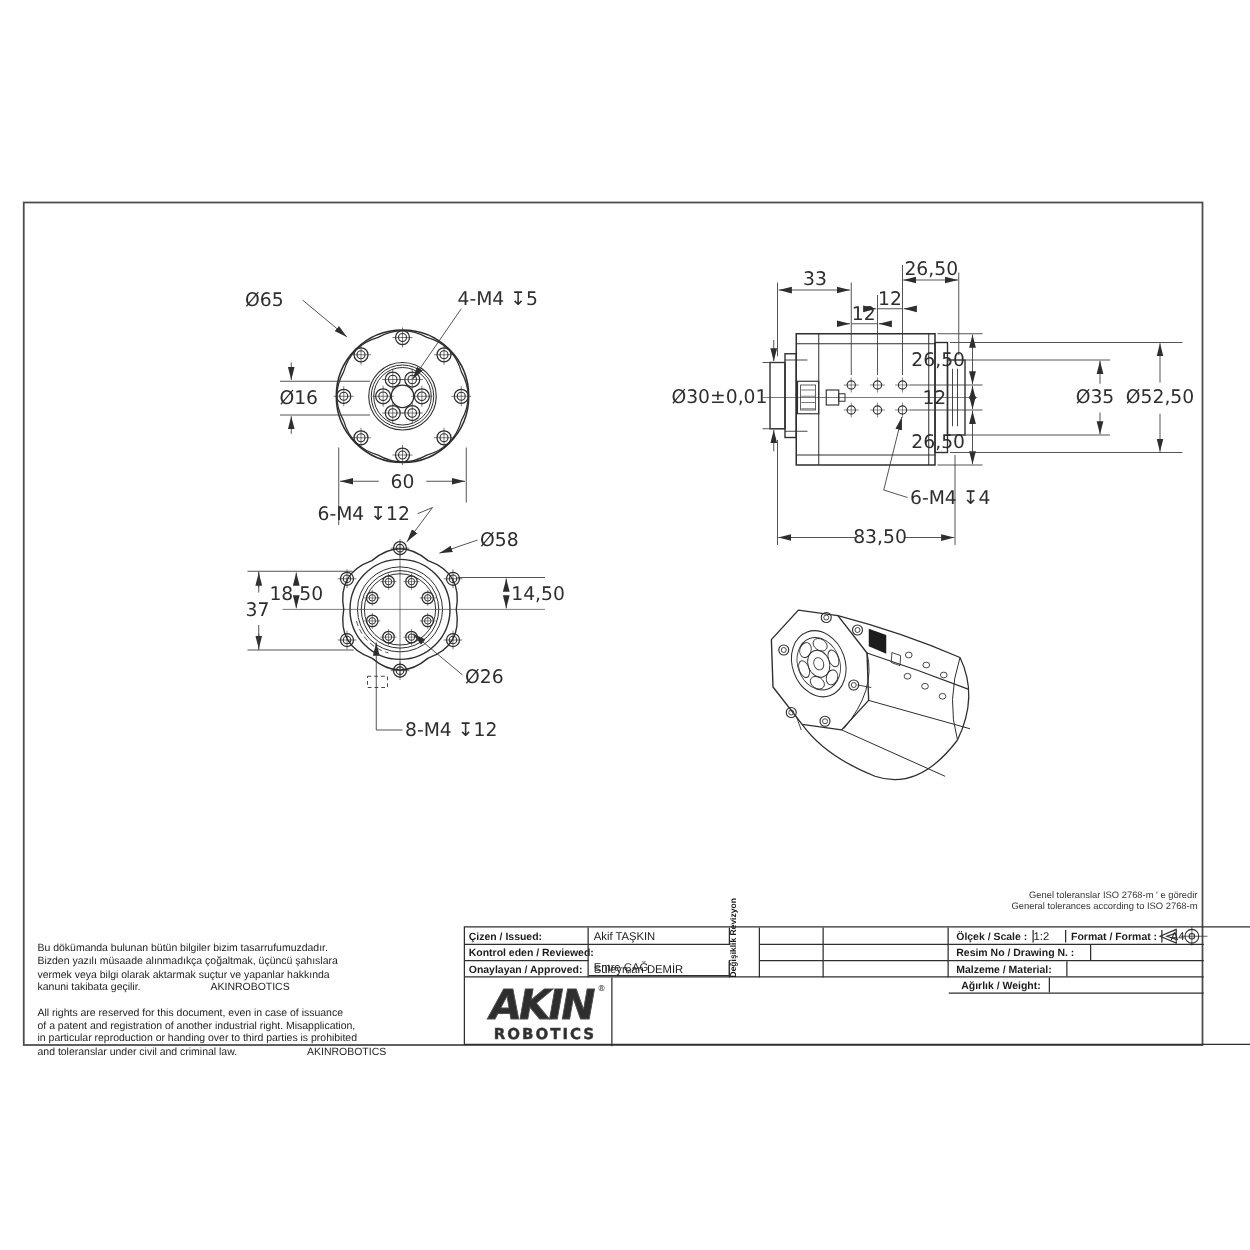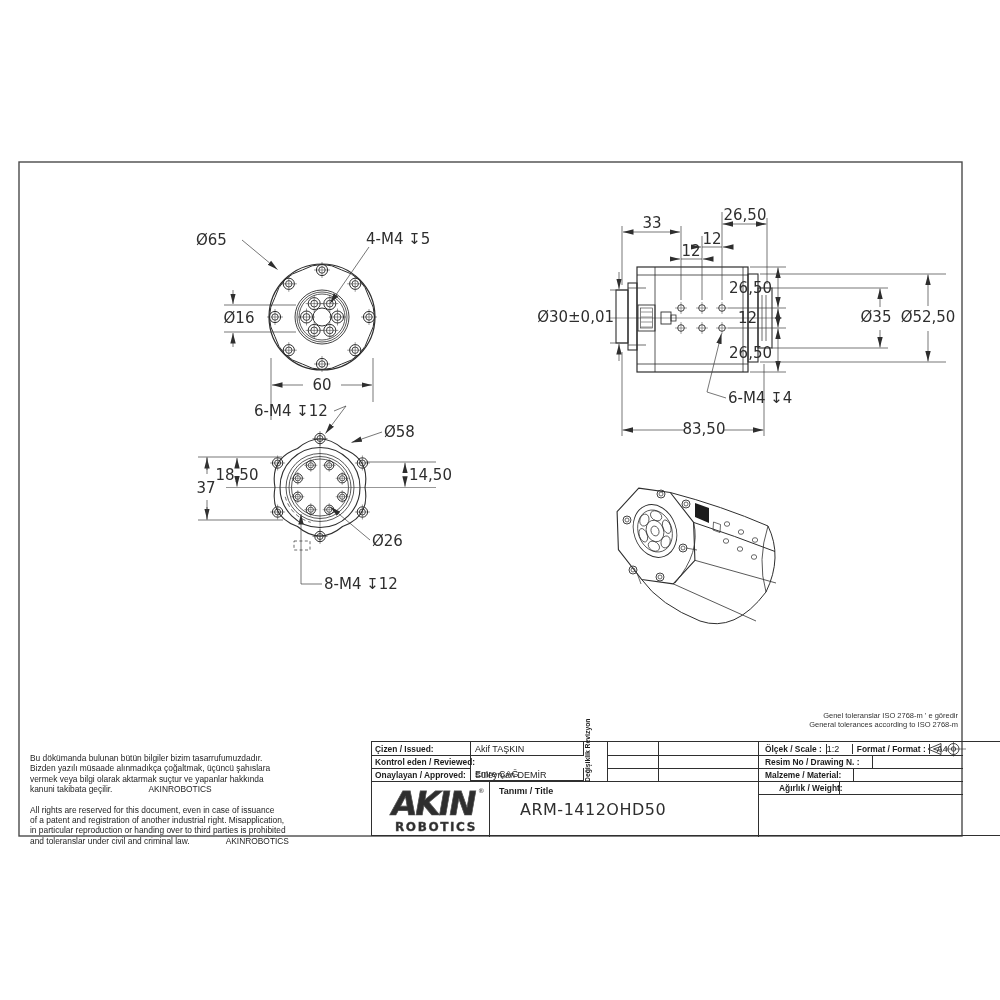--- a/index.html
+++ b/index.html
@@ -8,21 +8,21 @@
   .sheet{position:absolute;inset:0;}
   svg text{font-family:"DejaVu Sans",sans-serif;fill:#2e2e2e;}
   .dim{font-size:15px;}
   .abs{position:absolute;}
   
   .tol{left:770px;top:711px;width:188px;text-align:right;
        font-size:7.5px;line-height:9px;color:#333;}
   
   .legal{left:30px;top:753px;width:348px;font-size:8.4px;line-height:10.4px;color:#1d1d1d;}
   .legal .para{margin-bottom:10px;}
-  .legal .brand{margin-left:36px;}
+  .legal .brand{margin-left:56px;}
   
   .tb{left:371px;top:741px;width:645px;height:95px;border:1.5px solid #2f2f2f;box-sizing:border-box;}
   .tb .cell{position:absolute;box-sizing:border-box;border-color:#2f2f2f;overflow:visible;white-space:nowrap;}
   .lbl{font-weight:bold;font-size:8.4px;}
   .val{font-size:9px;}
   .br{border-right:1px solid #2f2f2f;}
   .bb{border-bottom:1px solid #2f2f2f;}
   .revlab{writing-mode:vertical-rl;transform:rotate(180deg);
           font-size:6.8px;font-weight:bold;line-height:8px;text-align:center;padding-top:2px;}
   .vline{position:absolute;top:0;bottom:0;border-left:1px solid #2f2f2f;}
@@ -367,40 +367,36 @@
     <div class="cell bb" style="left:0;top:14px;width:51px;height:13px;"></div>
     <div class="cell bb" style="left:0;top:27px;width:51px;height:13px;"></div>
   </div>
   <div class="cell br" style="left:287px;top:0;width:100px;height:40px;">
     <div class="cell bb" style="left:0;top:0;width:100px;height:14px;"></div>
     <div class="cell bb" style="left:0;top:14px;width:100px;height:13px;"></div>
     <div class="cell bb" style="left:0;top:27px;width:100px;height:13px;"></div>
   </div>
 
   <div class="cell br" style="left:0;top:40px;width:118px;height:55px;"></div>
-  <div class="cell br" style="left:118px;top:40px;width:269px;height:55px;">
-    <div class="titlelbl">Tanımı / Title</div>
-    <div class="titleval">ARM-1412OHD50</div>
-  </div>
 
   <div class="cell bb" style="left:387px;top:0;width:204px;height:14px;">
     <div class="rowflex">
       <span class="lbl" style="padding-left:6px;">Ölçek / Scale :</span>
       <span class="val" style="width:25px;border-left:1px solid #2f2f2f;border-right:1px solid #2f2f2f;margin-left:4px;">1:2</span>
       <span class="lbl" style="padding-left:4px;">Format / Format :</span>
       <span class="val" style="width:18px;text-align:right;border-left:1px solid #2f2f2f;margin-left:3px;">A4</span>
     </div>
   </div>
   <div class="cell bb" style="left:387px;top:14px;width:204px;height:13px;">
     <span class="lbl" style="position:absolute;left:6px;top:1px;">Resim No / Drawing N. :</span>
     <div class="vline" style="left:113px;"></div>
   </div>
   <div class="cell bb" style="left:387px;top:27px;width:204px;height:13px;">
     <span class="lbl" style="position:absolute;left:6px;top:1px;">Malzeme / Material:</span>
     <div class="vline" style="left:94px;"></div>
   </div>
   <div class="cell bb" style="left:387px;top:40px;width:204px;height:13px;">
-    <span class="lbl" style="position:absolute;left:20px;top:1px;">Ağırlık / Weight:</span>
+    <span class="lbl" style="position:absolute;left:10px;top:1px;">Ağırlık / Weight:</span>
     <div class="vline" style="left:80px;"></div>
   </div>
 </div>
 
 </div>
 
 </body></html>

